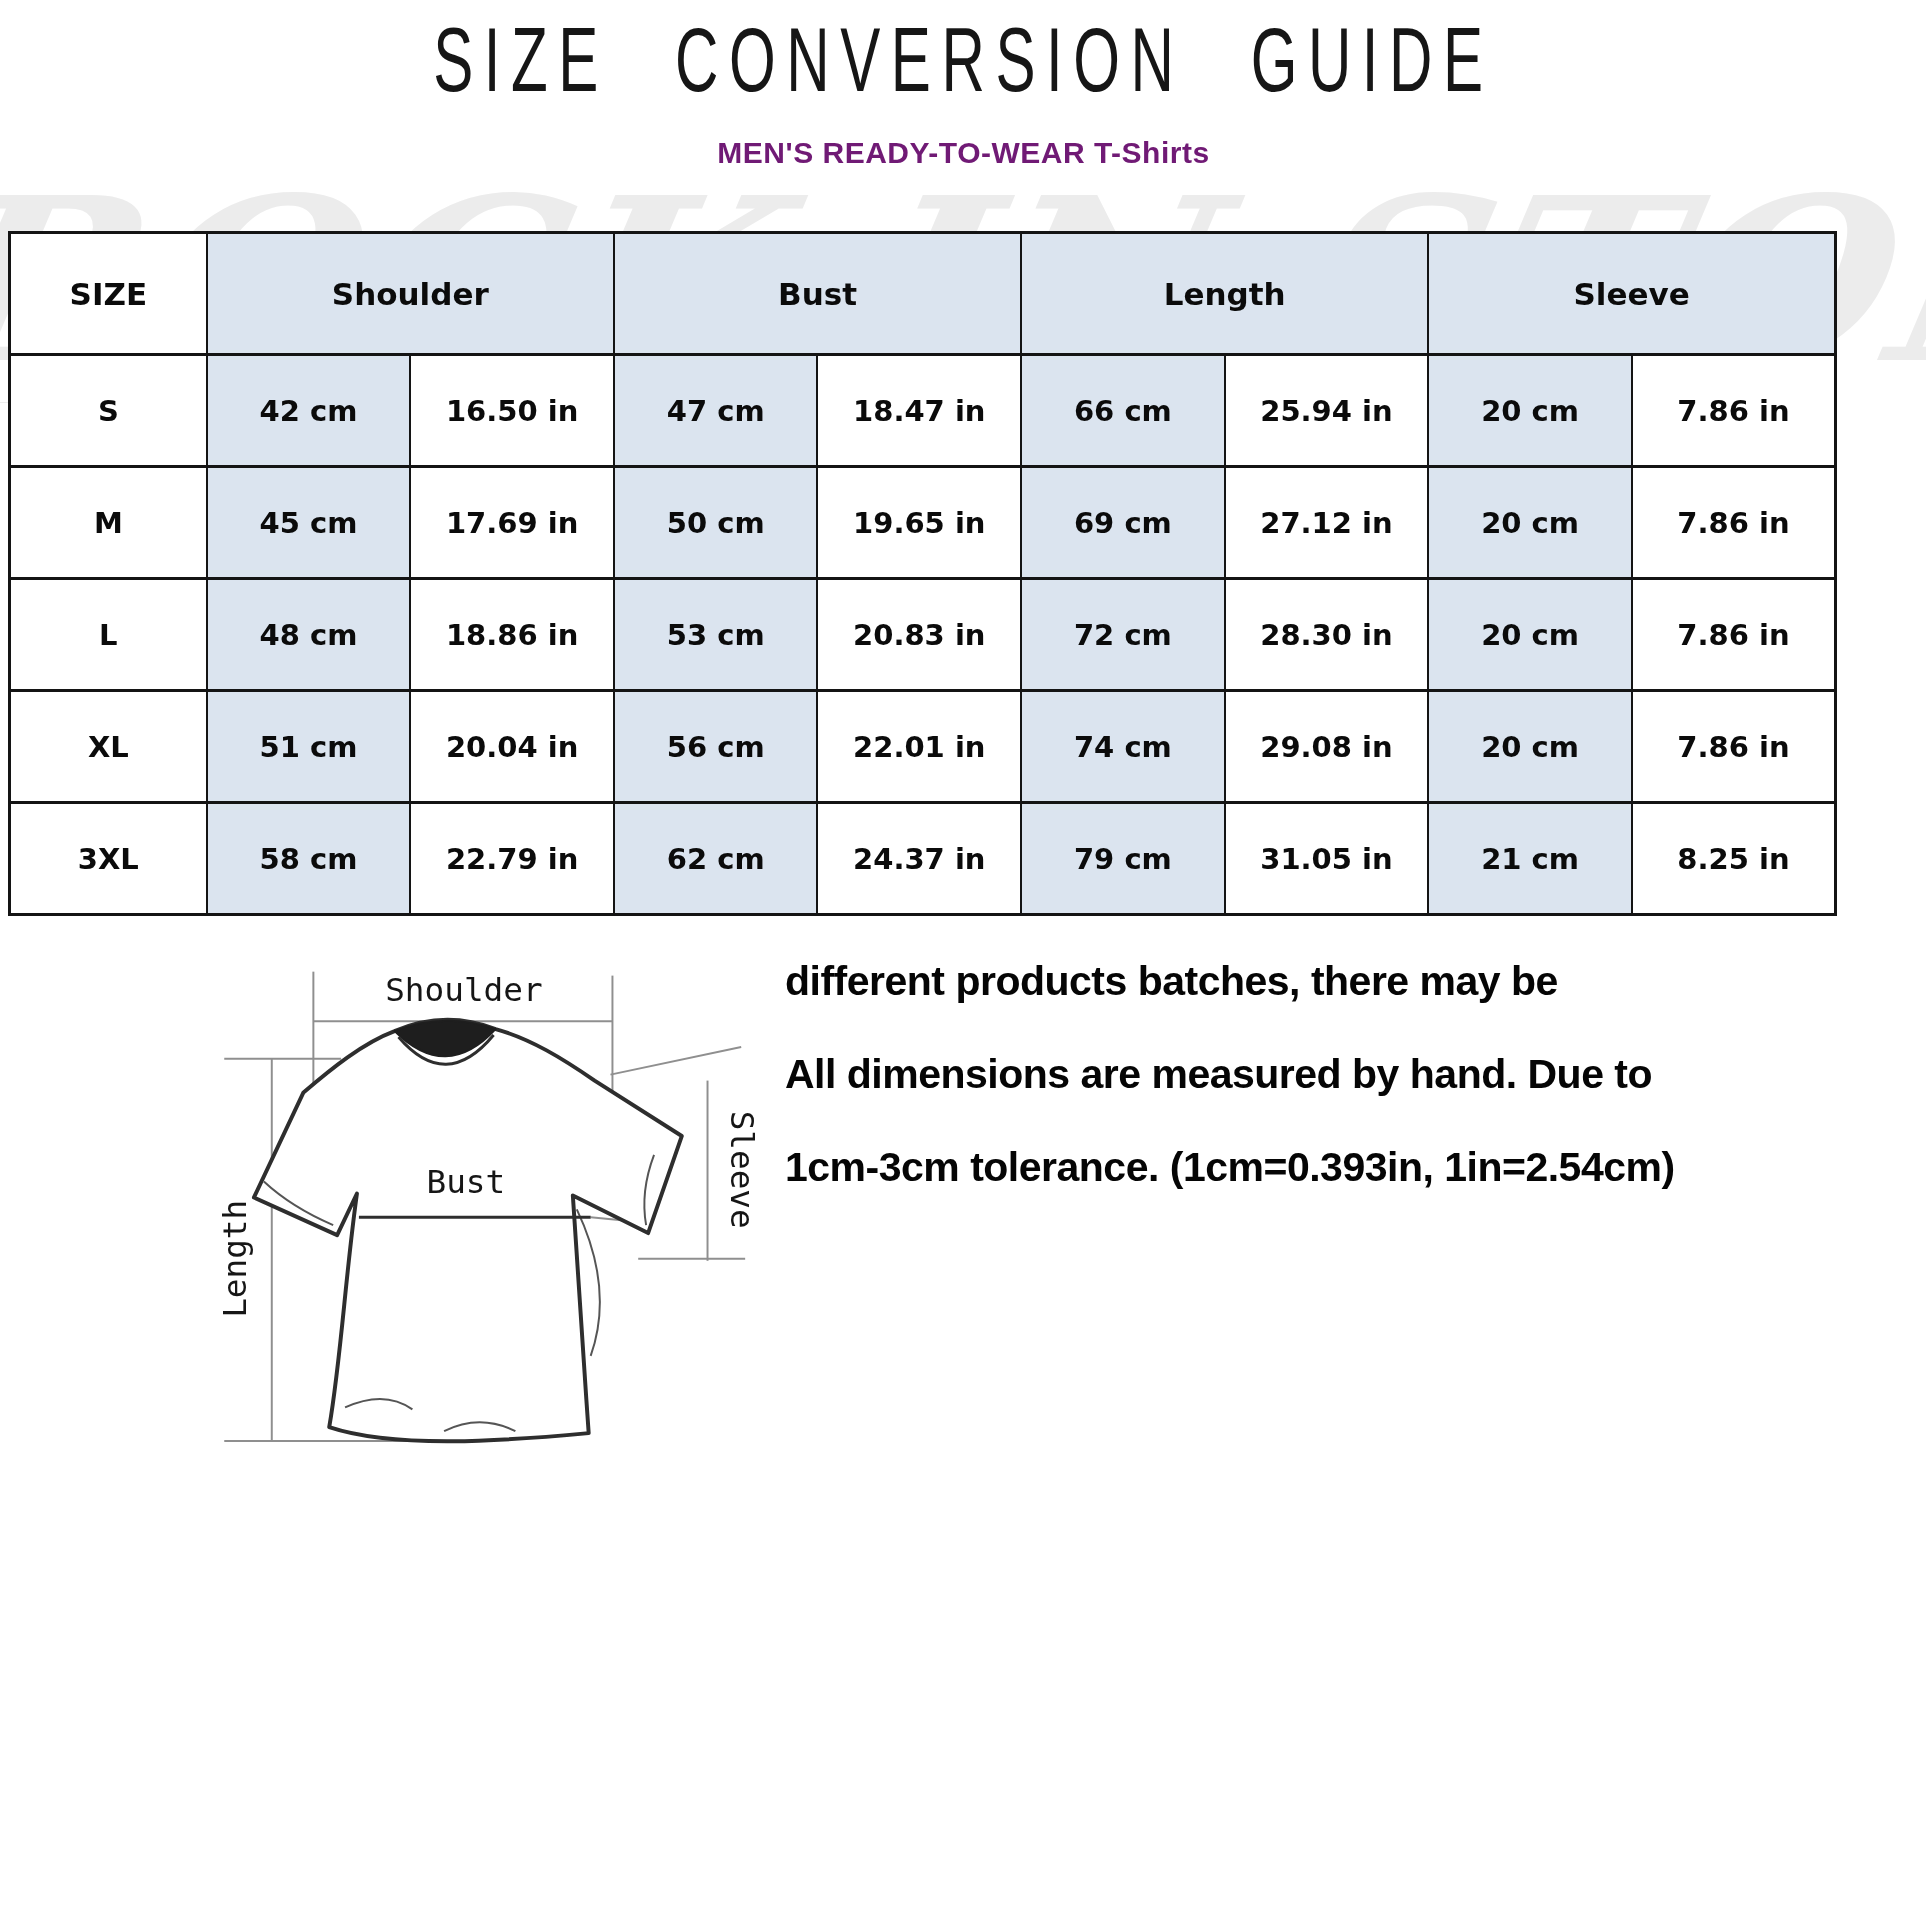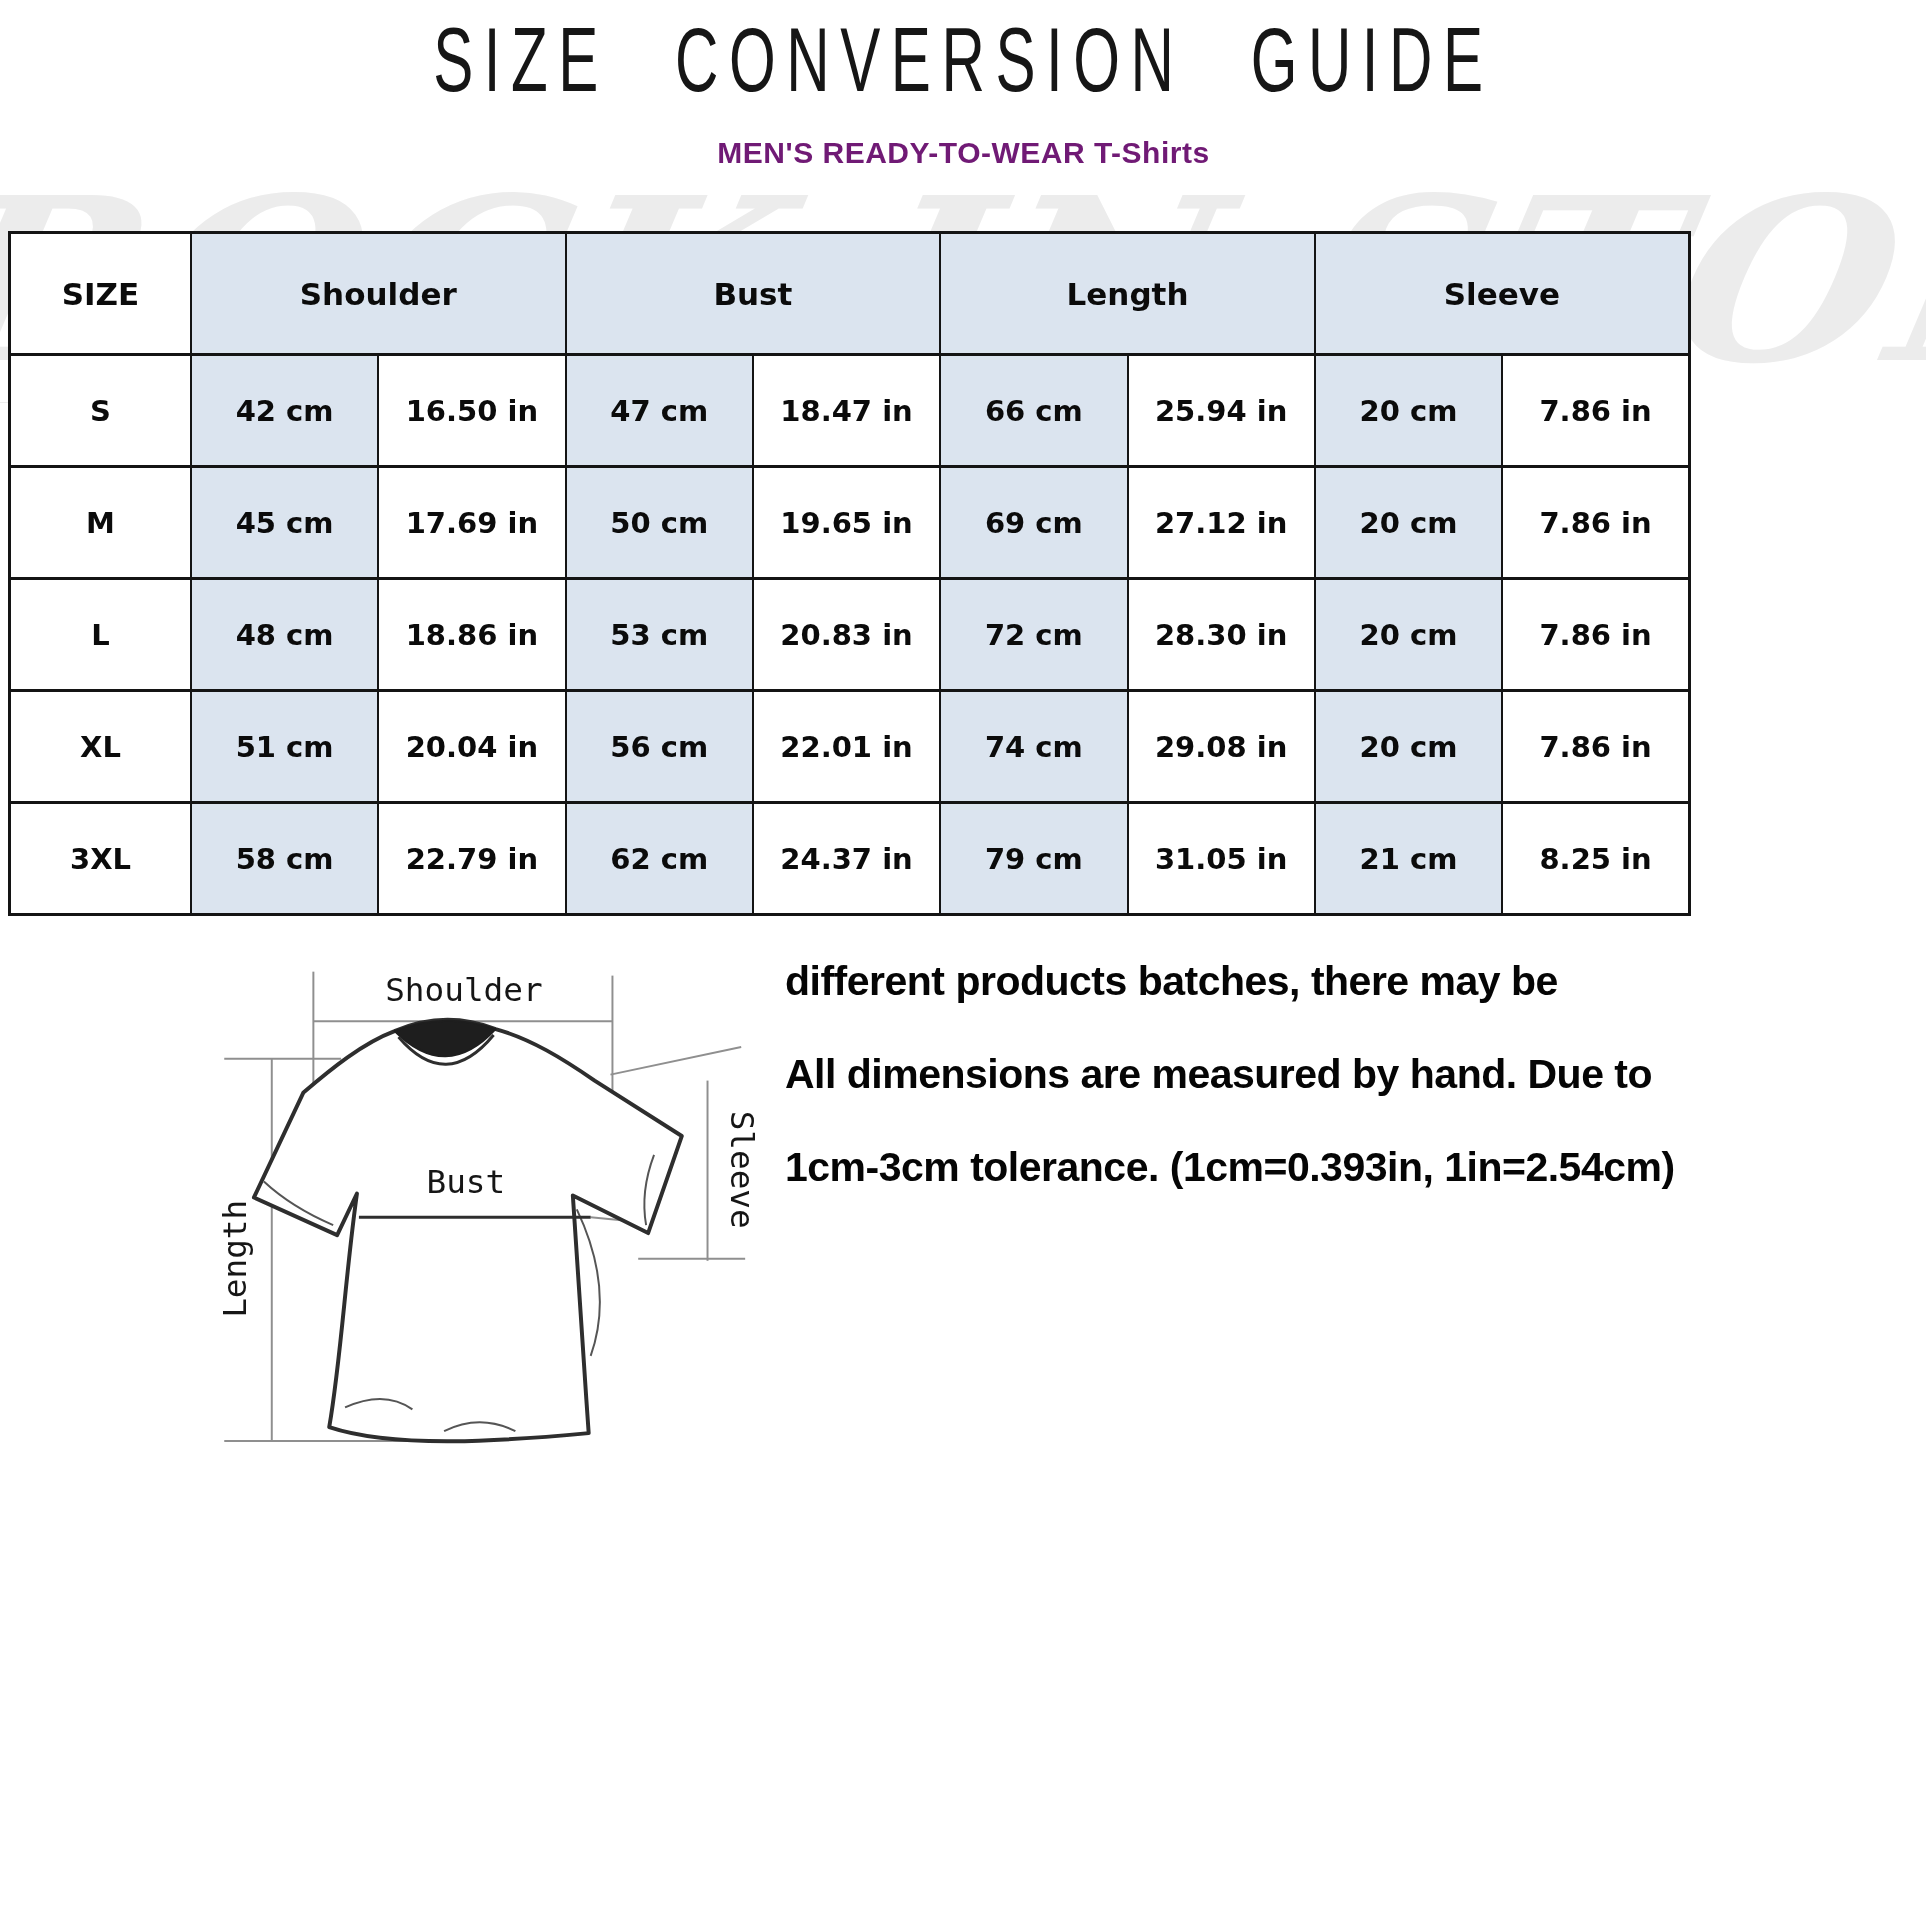--- a/index.html
+++ b/index.html
@@ -16,21 +16,21 @@
   .title{padding-top:8px;text-align:center;}
   .title .t{display:inline-block;font-weight:400;font-size:91px;letter-spacing:16px;
             word-spacing:59px;white-space:nowrap;transform:scaleX(0.66);transform-origin:center;
             color:#161616;}
   .subtitle{margin-top:24px;text-align:center;font-size:30px;font-weight:bold;letter-spacing:0.5px;color:#701a75;}
   .desc{margin-top:42px;text-align:center;font-family:"Liberation Serif",serif;font-style:italic;
         font-size:27px;line-height:59px;color:#1b1b1b;}
   .brand{margin-top:24px;text-align:center;font-family:"Liberation Serif",serif;font-weight:bold;
          font-size:46px;letter-spacing:2px;color:#050505;}
   
-  table.size{border-collapse:collapse;table-layout:fixed;width:1683px;margin:61px 8px 0 8px;
+  table.size{border-collapse:collapse;table-layout:fixed;width:1829px;margin:61px 8px 0 8px;
              border:3px solid #141414;}
   table.size th,table.size td{border:2px solid #141414;text-align:center;vertical-align:middle;
              font-family:"DejaVu Sans","Liberation Sans",sans-serif;color:#0b0b0b;}
   table.size .group-row th{height:117px;font-size:31px;font-weight:bold;border-bottom-width:3px;}
   table.size .unit-row th{height:107px;font-size:30px;font-weight:bold;}
   table.size tbody th,table.size tbody td{height:107px;font-size:29px;font-weight:bold;border-top-width:3px;}
   .b{background:#dbe4ef;}
   .w{background:#ffffff;}
   
   .bottom{display:flex;flex-direction:row;margin-top:16px;}

